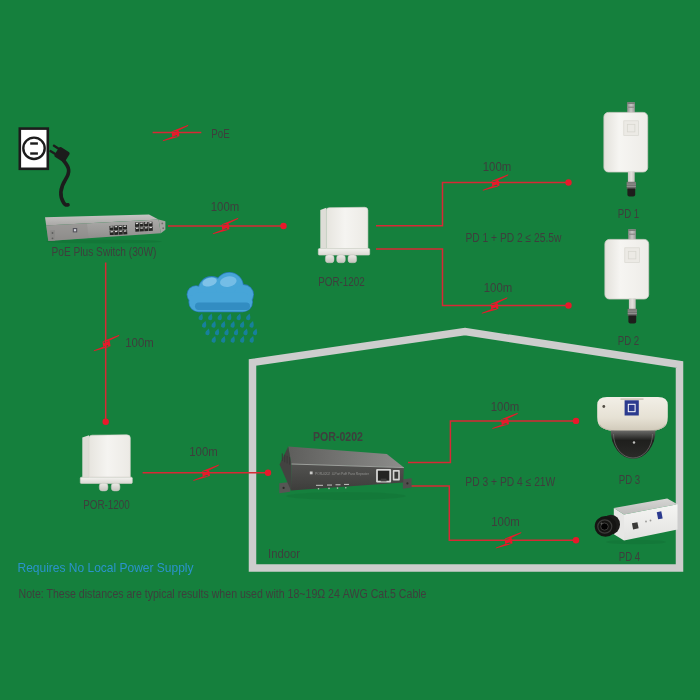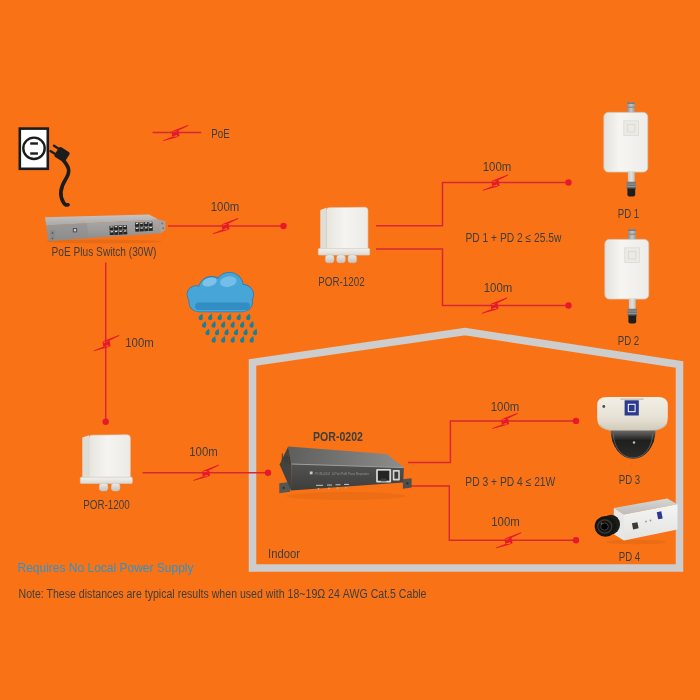--- a/index.html
+++ b/index.html
@@ -1,16 +1,16 @@
 <!DOCTYPE html>
 <html><head>
 <meta charset="utf-8">
 <style>
 html,body{margin:0;padding:0;background:#fff;}
-#page{position:relative;width:700px;height:700px;background:#f97316;overflow:hidden;
+#page{position:relative;width:700px;height:700px;background:#15803d;overflow:hidden;
 font-family:"Liberation Sans",sans-serif;}
 svg{display:block;}
 </style>
 </head>
 <body>
 <div id="page">
 <svg width="700" height="700" viewBox="0 0 700 700">
 <defs>
 <path id="drop" d="M0,-3.7 C1,-1.9 2.1,-0.5 2.1,1.1 A2.1,2.1 0 1 1 -2.1,1.1 C-2.1,-0.5 -1,-1.9 0,-3.7 Z"></path>
 <g id="bolt">

